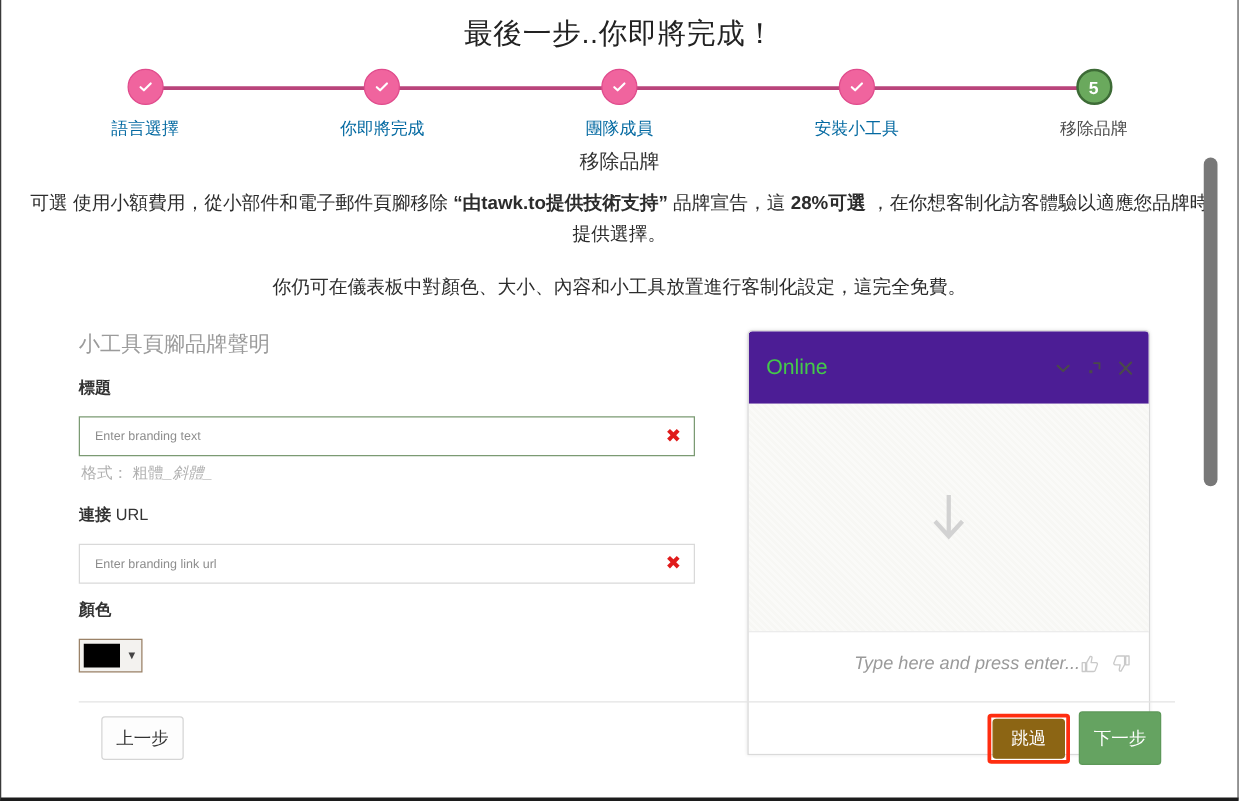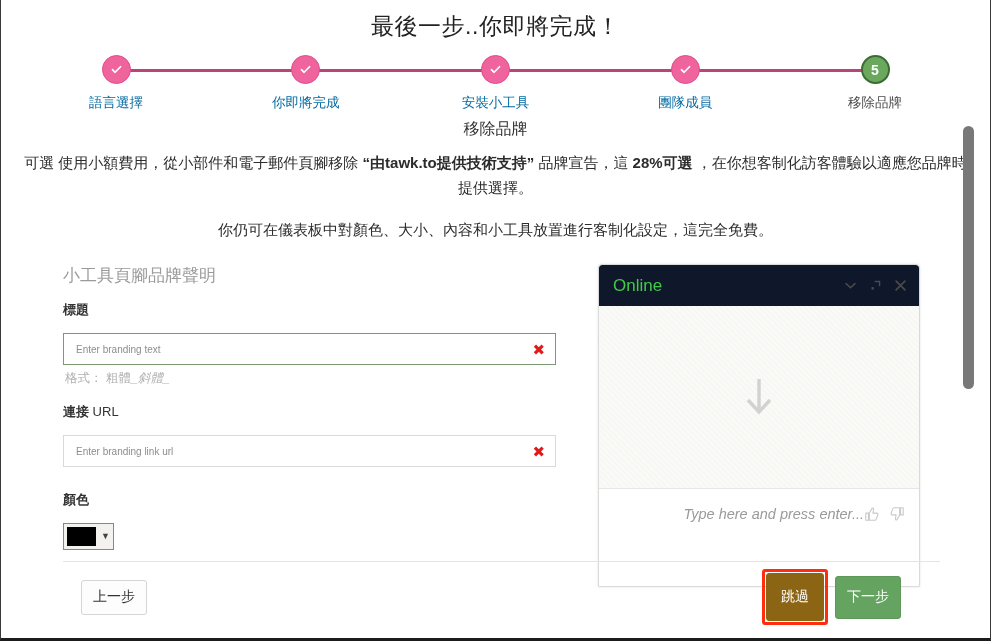--- a/index.html
+++ b/index.html
@@ -212,22 +212,22 @@
   
   .widget {
     width: 320px;
     border: 1px solid #dadada;
     border-radius: 4px 4px 0 0;
     background: #fff;
     box-shadow: 0 0 3px rgba(0,0,0,.10);
     overflow: hidden;
   }
   .widget-head {
-    height: 41px;
-    background: #0f172a;
+    height: 58px;
+    background: #4c1d95;
     display: flex;
     align-items: center;
     padding: 0 11px 0 14px;
     border-radius: 3px 3px 0 0;
   }
   .widget-status {
     flex: 1;
     font-size: 17px;
     color: #44c94a;
     font-weight: 400;
@@ -288,21 +288,21 @@
     left: 62px;
     right: 50px;
     top: 561px;
     height: 1px;
     background: #e4e4e4;
   }
   .footer {
     position: absolute;
     left: 0; right: 0;
     top: 569px;
-    padding: 0 89px 0 80px;
+    padding: 0 61px 0 80px;
     display: flex;
     align-items: center;
   }
   .btn {
     font-family: "Liberation Sans", sans-serif;
     font-size: 14px;
     cursor: pointer;
     border-radius: 3px;
     box-sizing: border-box;
   }
@@ -315,21 +315,21 @@
   }
   .spacer { flex: 1; }
   .btn-skip-wrap {
     border: 3px solid #ff2d10;
     border-radius: 3px;
     padding: 1px;
     line-height: 0;
   }
   .btn-skip {
     width: 58px;
-    height: 48px;
+    height: 32px;
     background: #8c6514;
     border: 1px solid #8c6514;
     color: #ffffff;
   }
   .btn-next {
     width: 66px;
     height: 43px;
     margin-left: 7px;
     background: #65a361;
     border: 1px solid #5d9859;
@@ -364,30 +364,30 @@
         </div>
         <div class="step-label">你即將完成</div>
       </div>
 
       <div class="step done">
         <div class="step-bullet">
           <svg class="step-check" viewBox="0 0 16 16">
             <path d="M3 8.3 L6.3 11.4 L13 4.6" fill="none" stroke="#ffffff" stroke-width="2.1" stroke-linecap="round" stroke-linejoin="round"></path>
           </svg>
         </div>
-        <div class="step-label">安裝小工具</div>
+        <div class="step-label">團隊成員</div>
       </div>
 
       <div class="step done">
         <div class="step-bullet">
           <svg class="step-check" viewBox="0 0 16 16">
             <path d="M3 8.3 L6.3 11.4 L13 4.6" fill="none" stroke="#ffffff" stroke-width="2.1" stroke-linecap="round" stroke-linejoin="round"></path>
           </svg>
         </div>
-        <div class="step-label">團隊成員</div>
+        <div class="step-label">安裝小工具</div>
       </div>
 
       <div class="step current">
         <div class="step-bullet">5</div>
         <div class="step-label">移除品牌</div>
       </div>
 
     </div>
   </div>
 
@@ -410,21 +410,21 @@
       </div>
       <div class="hint"><span>格式：</span>
         <span>粗體</span><span class="it">_斜體_</span></div>
 
       <div class="field-label"><span>連接</span><span class="light"> URL</span></div>
       <div class="input-wrap">
         <input type="text" placeholder="Enter branding link url" style="">
         <span class="clear-x">✖</span>
       </div>
 
-      <div class="field-label" style="margin-top:24px">顏色</div>
+      <div class="field-label" style="margin-top:12px">顏色</div>
       <div class="color-swatch">
         <span class="swatch-box" style="background: rgb(0, 0, 0);"></span>
         <span class="swatch-caret">▼</span>
       </div>
     </div>
 
     <div class="col-right">
       <div class="widget">
         <div class="widget-head">
           <div class="widget-status" style="color: rgb(68, 201, 74);">Online</div>

